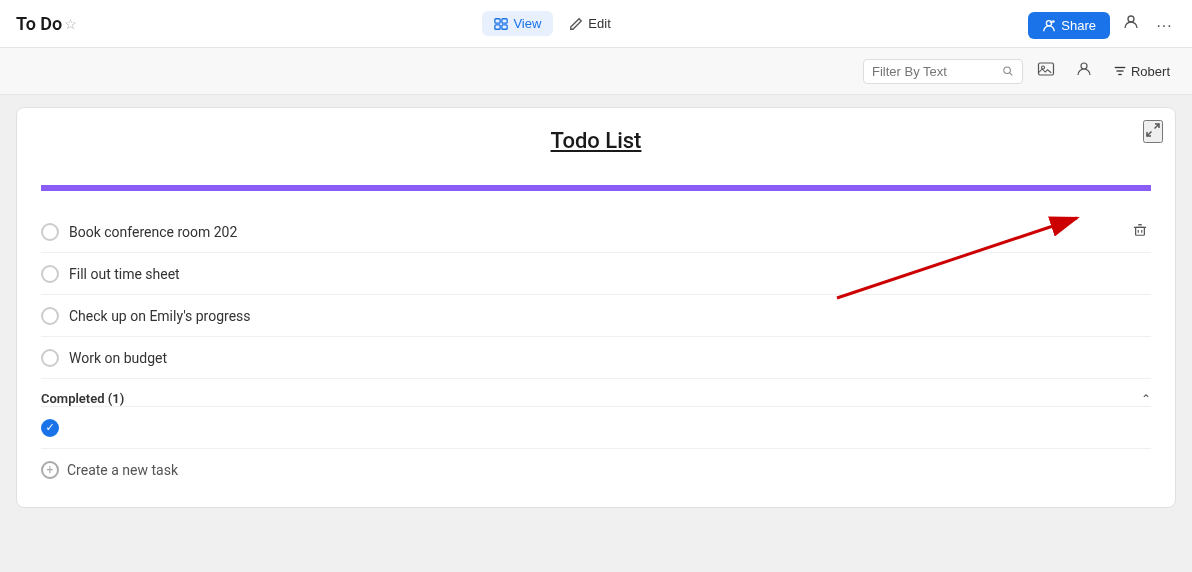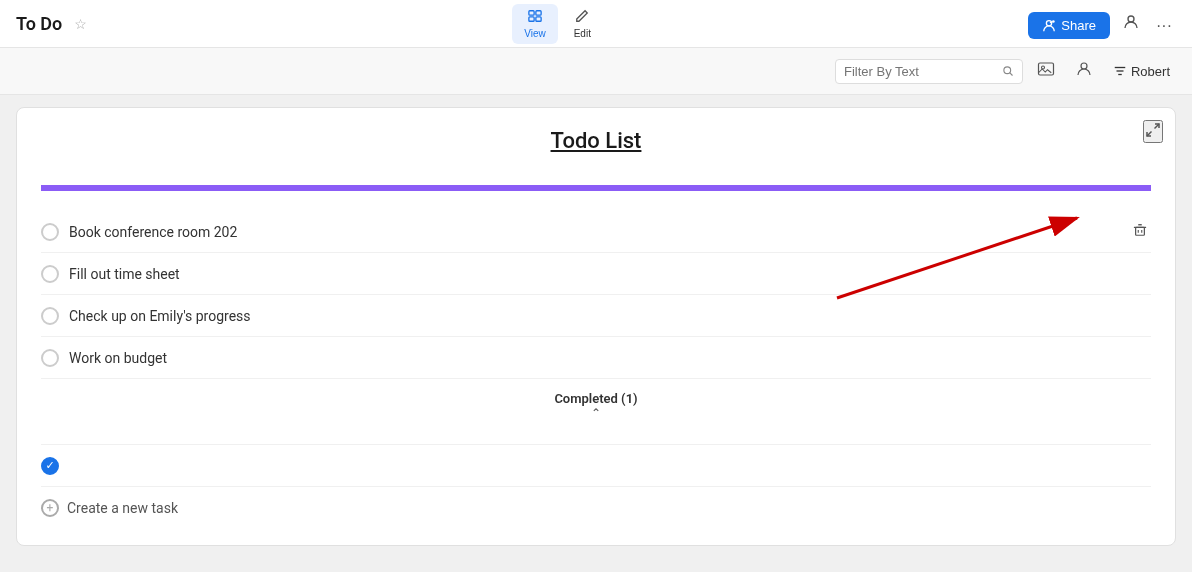--- a/index.html
+++ b/index.html
@@ -17,21 +17,21 @@
       align-items: center;
       justify-content: space-between;
       padding: 0 16px;
       height: 48px;
       background: #fff;
       border-bottom: 1px solid #e5e5e5;
     }
     .header-left {
       display: flex;
       align-items: center;
-      gap: 12px;
+      gap: 2px;
     }
     .header-title {
       font-size: 18px;
       font-weight: 600;
       color: #1a1a1a;
     }
     .star-icon {
       color: #aaa;
       font-size: 14px;
       cursor: pointer;
@@ -40,26 +40,25 @@
       display: flex;
       align-items: center;
       gap: 4px;
     }
     .view-btn, .edit-btn {
       display: flex;
       align-items: center;
       gap: 5px;
       padding: 5px 12px;
       border-radius: 6px;
-      font-size: 10px;
+      font-size: 13px;
       cursor: pointer;
       border: none;
       background: transparent;
       color: #333;
-      flex-direction: column;
     }
     .view-btn {
       background: #e8f0fe;
       color: #1a73e8;
     }
     .edit-btn {
       background: transparent;
     }
     .header-right {
       display: flex;
@@ -102,21 +101,21 @@
     .filter-text-input {
       display: flex;
       align-items: center;
       border: 1px solid #ddd;
       border-radius: 4px;
       padding: 4px 8px;
       background: #fff;
       gap: 12px;
       font-size: 13px;
       color: #888;
-      width: 188px;
+      width: 160px;
     }
     .toolbar-icon-btn {
       background: none;
       border: none;
       cursor: pointer;
       color: #555;
       font-size: 16px;
       padding: 4px 6px;
       border-radius: 4px;
     }
@@ -224,23 +223,22 @@
       font-size: 14px;
       padding: 2px 4px;
       transition: opacity 0.15s;
     }
 
     
     .completed-header {
       display: flex;
       align-items: center;
       justify-content: space-between;
-      padding: 12px 0 24px;
+      padding: 12px 0 0;
       border-bottom: 1px solid #f0f0f0;
-      flex-direction: column;
     }
     .completed-label {
       font-size: 13px;
       font-weight: 600;
       color: #333;
     }
     .collapse-icon {
       color: #555;
       font-size: 12px;
       cursor: pointer;

